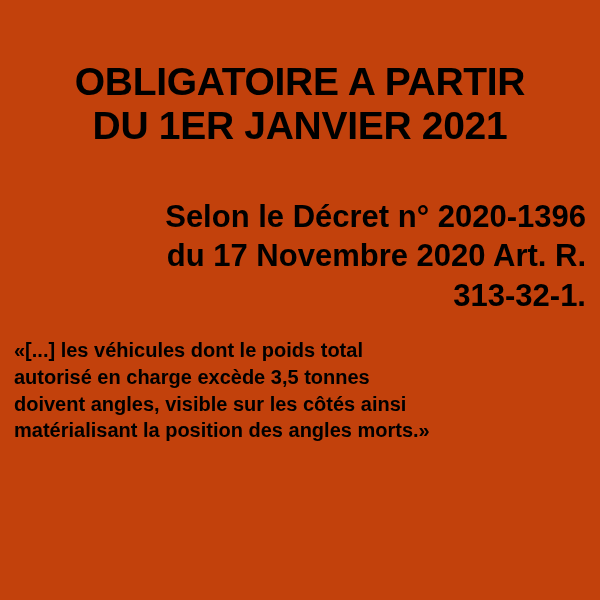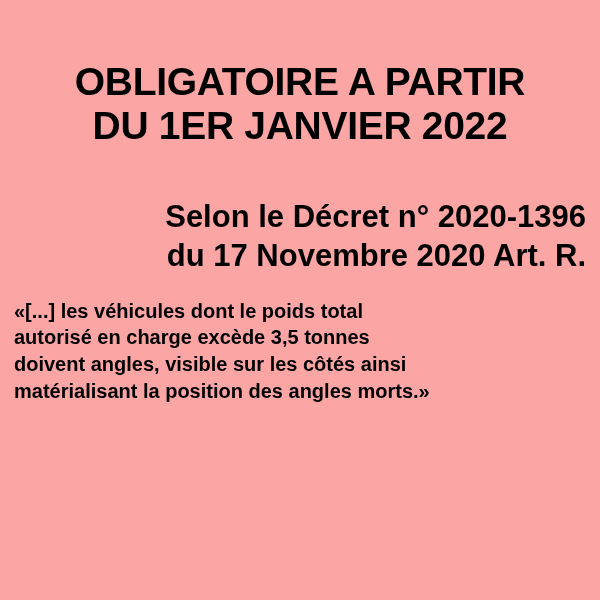--- a/index.html
+++ b/index.html
@@ -15,21 +15,21 @@
     overflow: hidden;
   }
   .page {
     width: 600px;
     height: 600px;
     box-sizing: border-box;
     display: flex;
     flex-direction: column;
     align-items: center;
     padding: 60px 14px 0 14px;
-    background: #fca5a5;
+    background: #c2410c;
   }
   .headline {
     font-weight: bold;
     font-size: 39px;
     line-height: 1.14;
     text-align: center;
     letter-spacing: -0.3px;
     width: 100%;
     margin: 0;
   }
@@ -64,26 +64,27 @@
     white-space: nowrap;
   }
 </style>
 </head>
 <body>
 
 <div class="page">
 
   <div class="headline">
     <span class="line">OBLIGATOIRE A PARTIR</span>
-    <span class="line">DU 1ER JANVIER 2022</span>
+    <span class="line">DU 1ER JANVIER 2021</span>
   </div>
 
   <div class="decree">
     <span class="line">Selon le Décret n° 2020-1396</span>
     <span class="line">du 17 Novembre 2020 Art. R.</span>
+    <span class="line">313-32-1.</span>
   </div>
 
   <div class="quote">
     <span class="line">«[...] les véhicules dont le poids total</span>
     <span class="line">autorisé en charge excède 3,5 tonnes</span>
     <span class="line">doivent angles, visible sur les côtés ainsi</span>
     <span class="line">matérialisant la position des angles morts.»</span>
   </div>
 
 </div>

